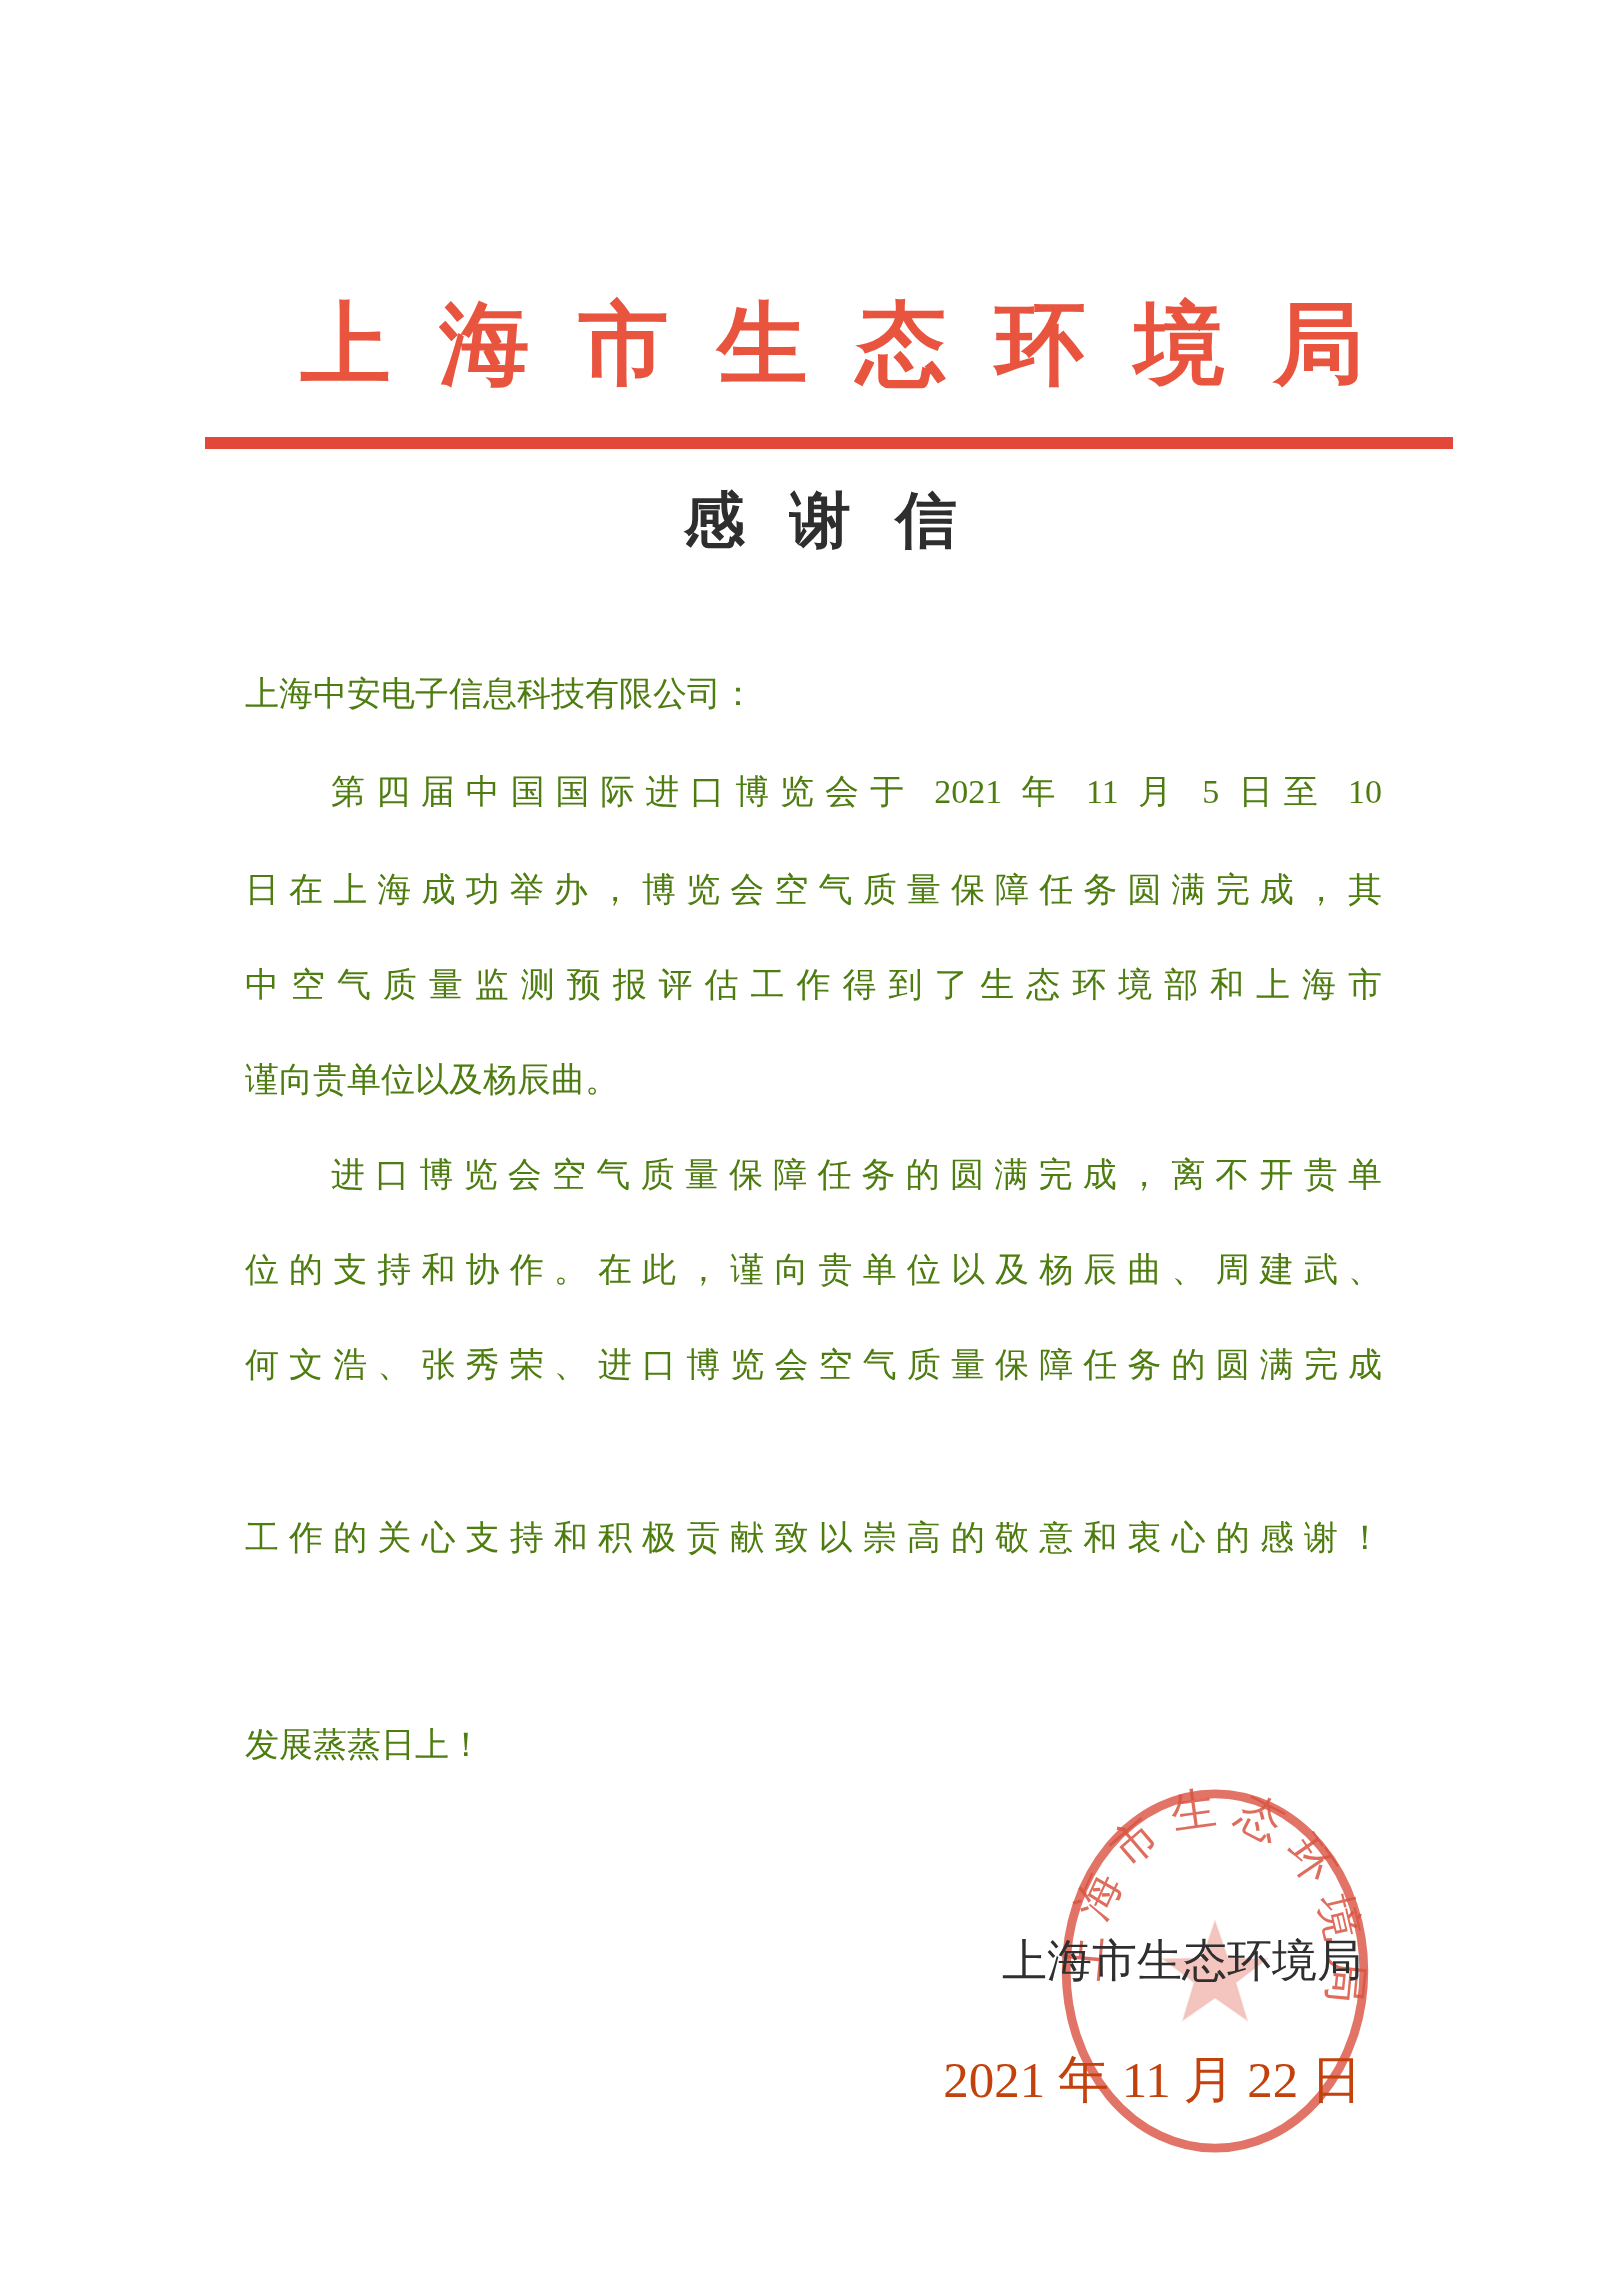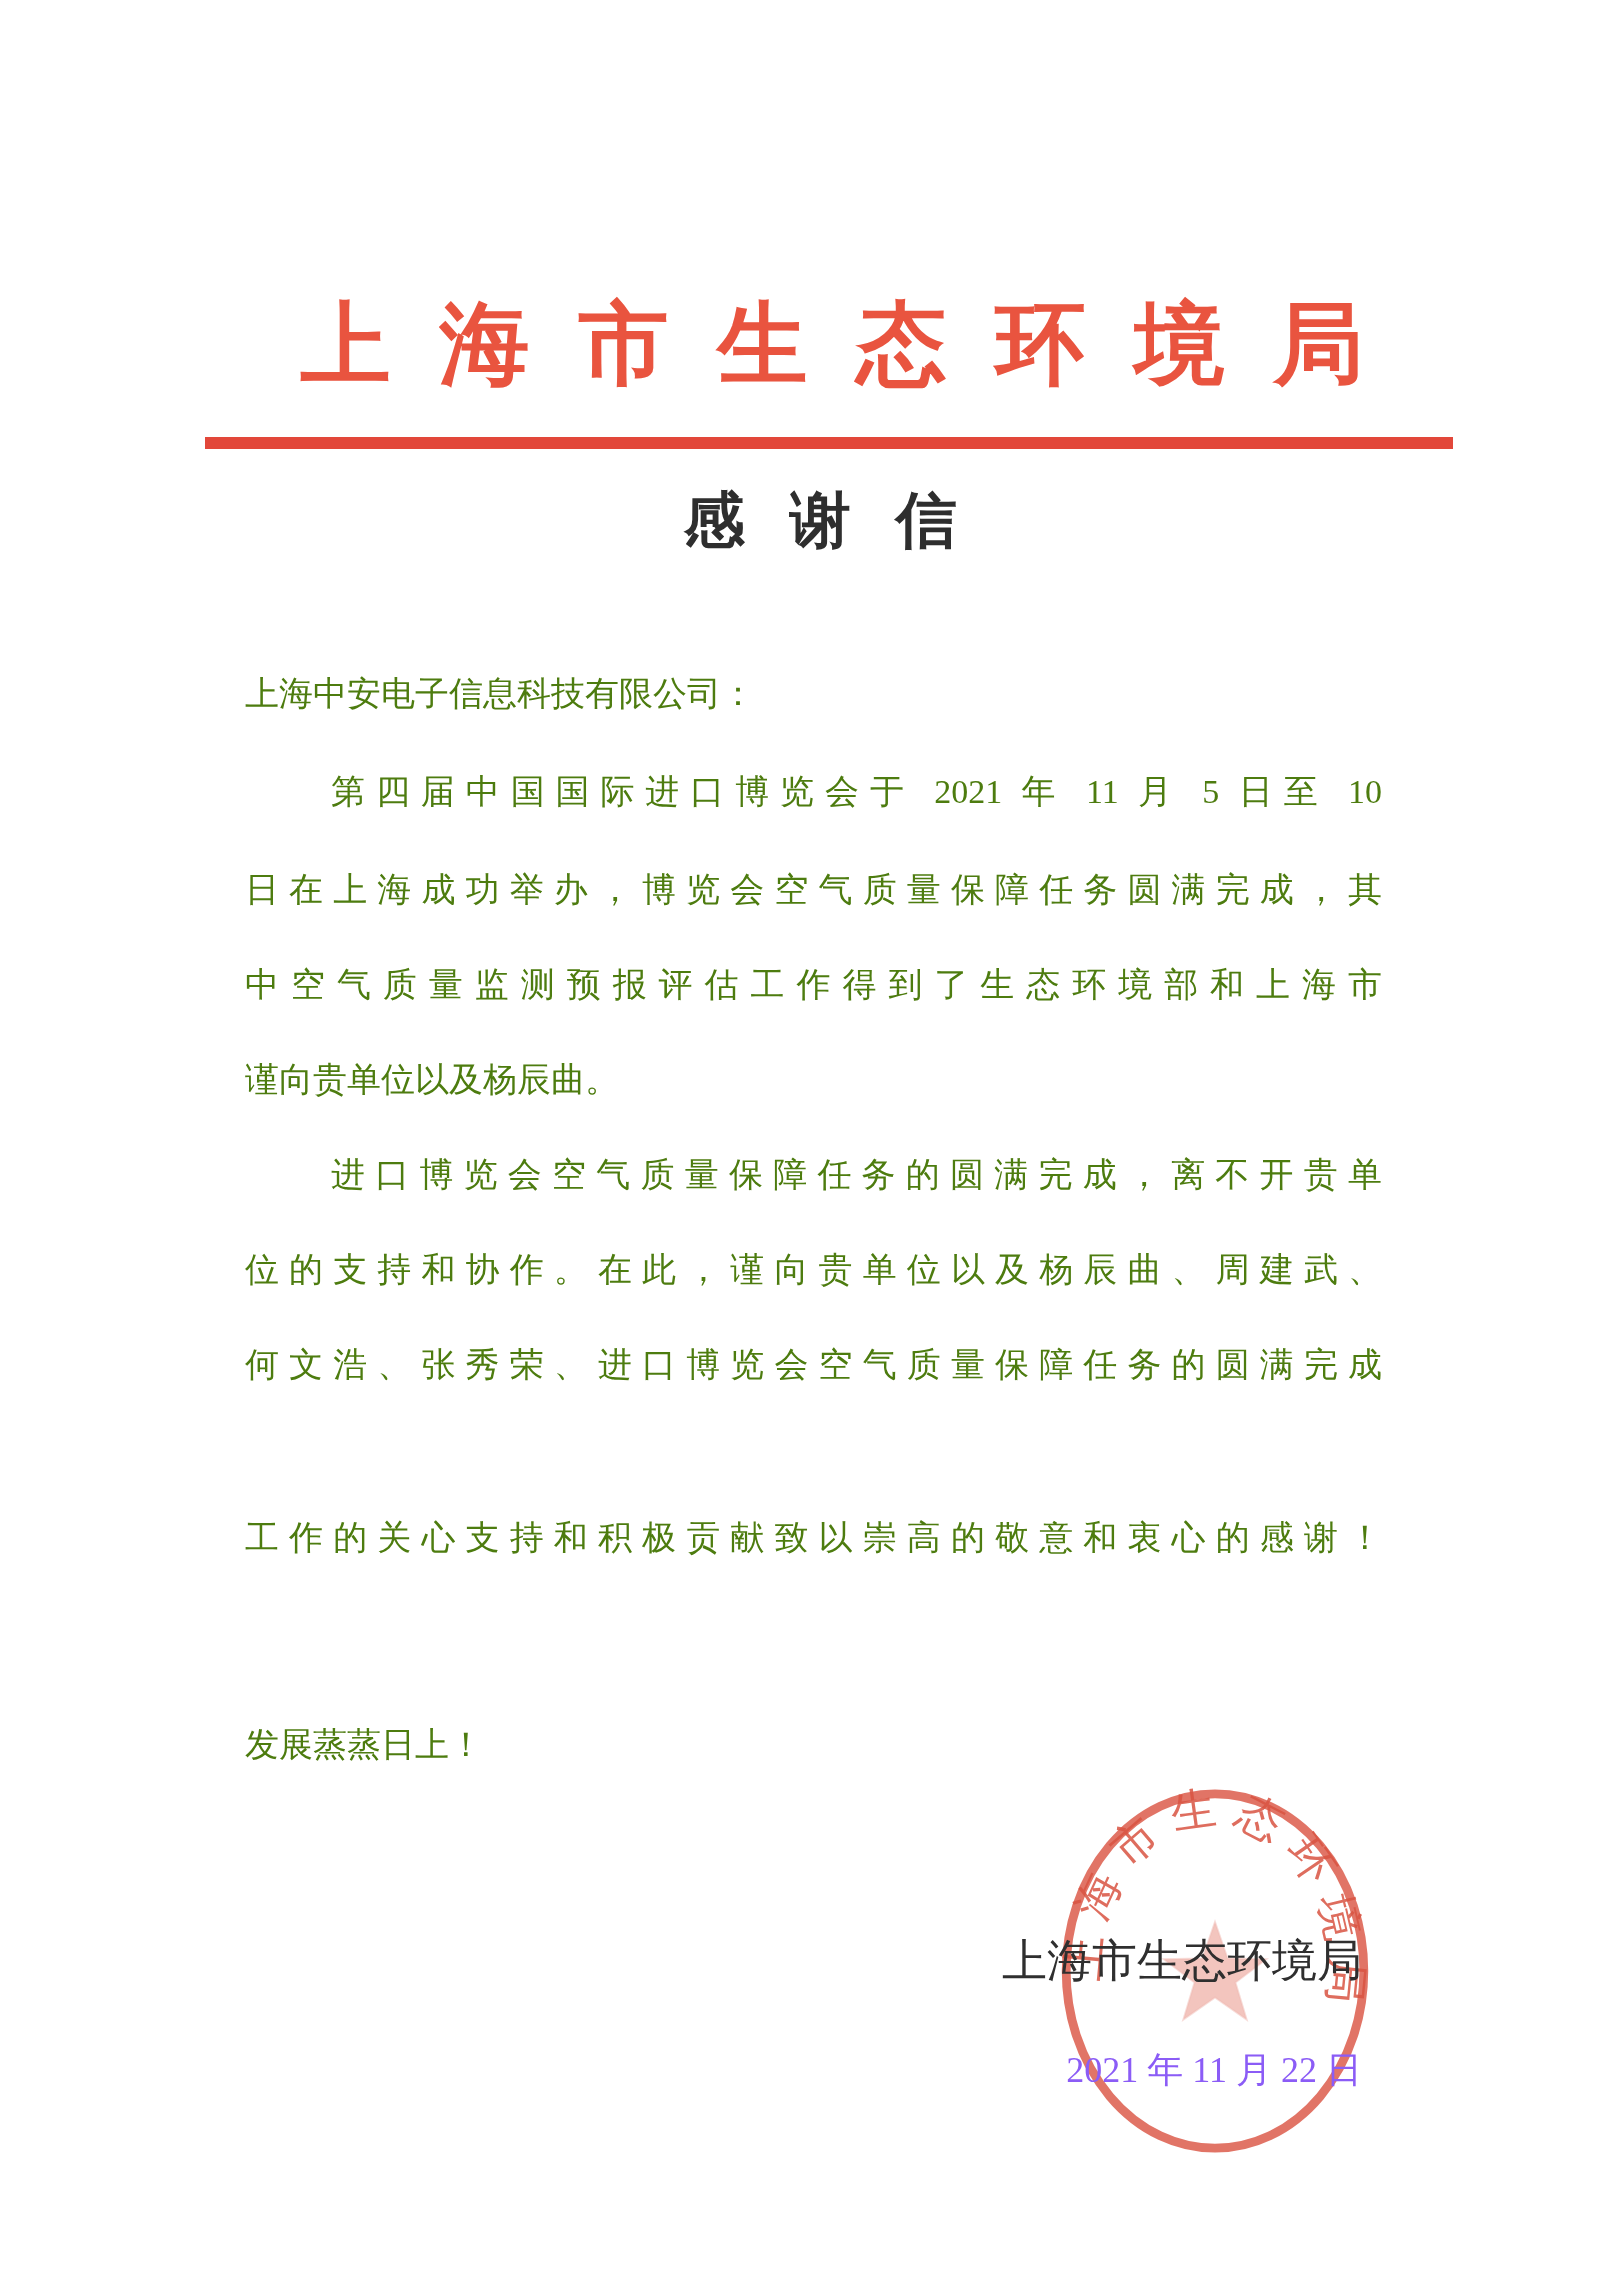--- a/index.html
+++ b/index.html
@@ -75,22 +75,22 @@
     top: 1894px;
     font-size: 45px;
     color: #2f2f2f;
     white-space: nowrap;
     z-index: 2;
   }
   .sig-date {
     position: absolute;
     right: 259px;
     top: 2009px;
-    font-size: 36px;
-    color: #8b5cf6;
+    font-size: 51px;
+    color: #c2410c;
     white-space: nowrap;
     z-index: 2;
   }
   
   .stamp-wrap {
     position: absolute;
     left: 1057px;
     top: 1747px;
     width: 316px;
     height: 374px;

